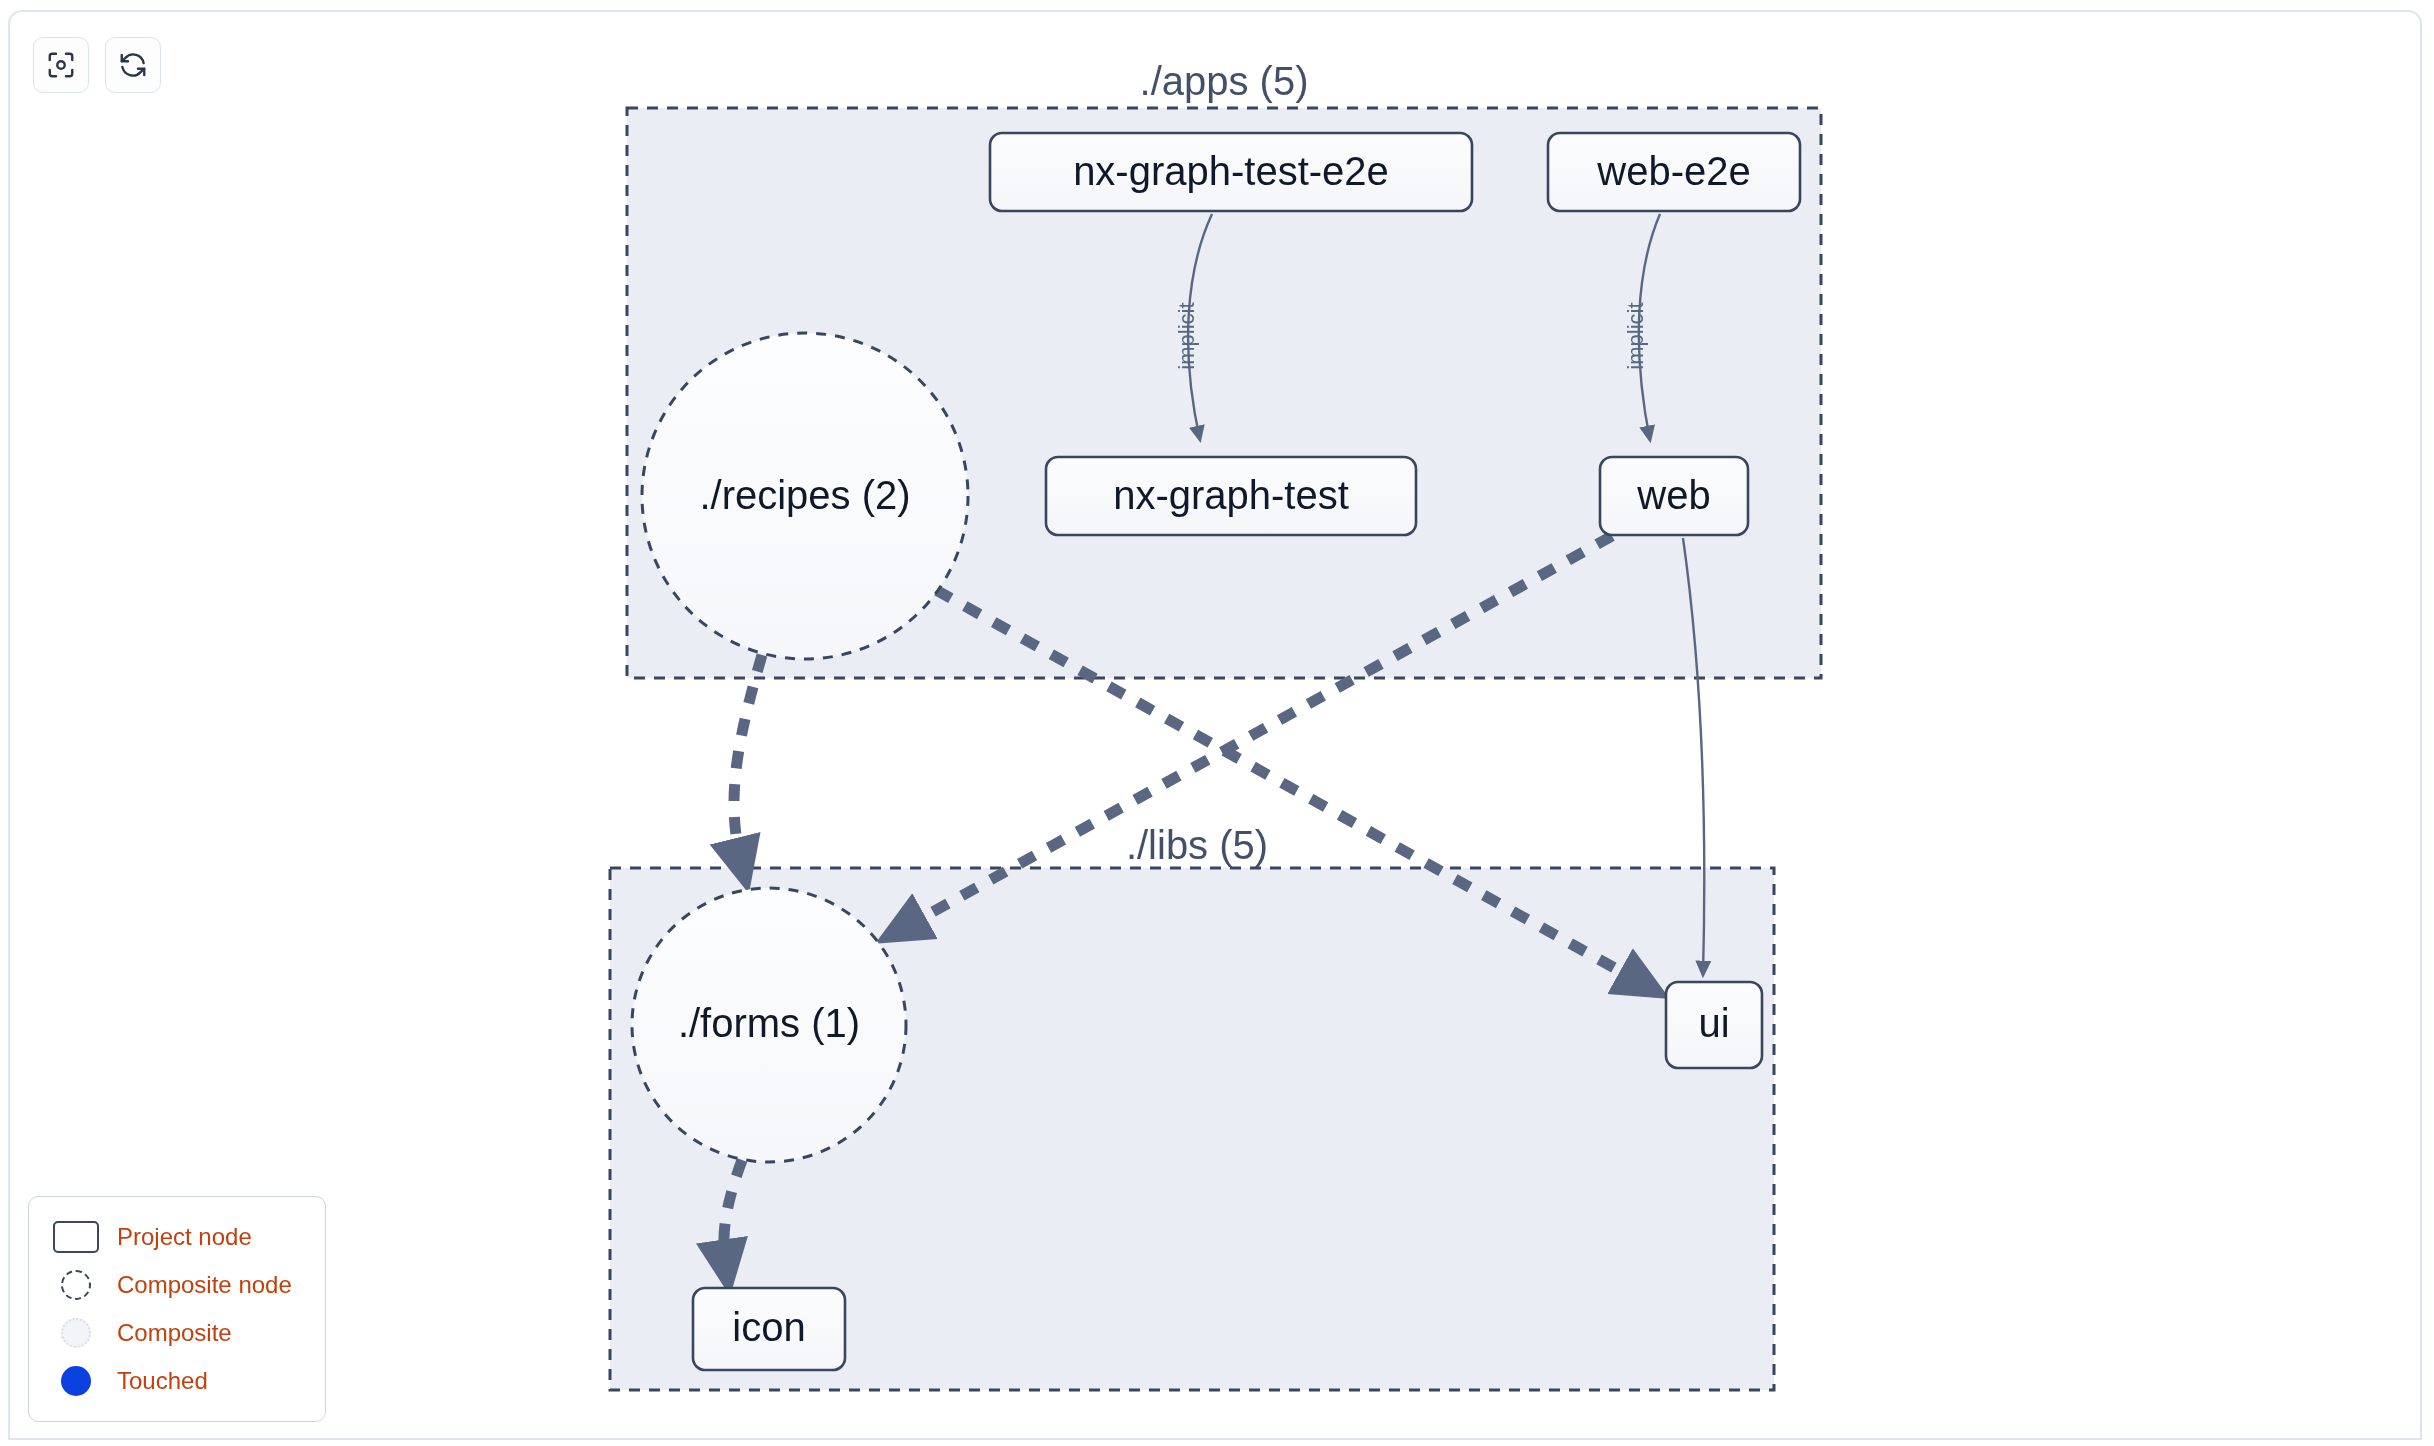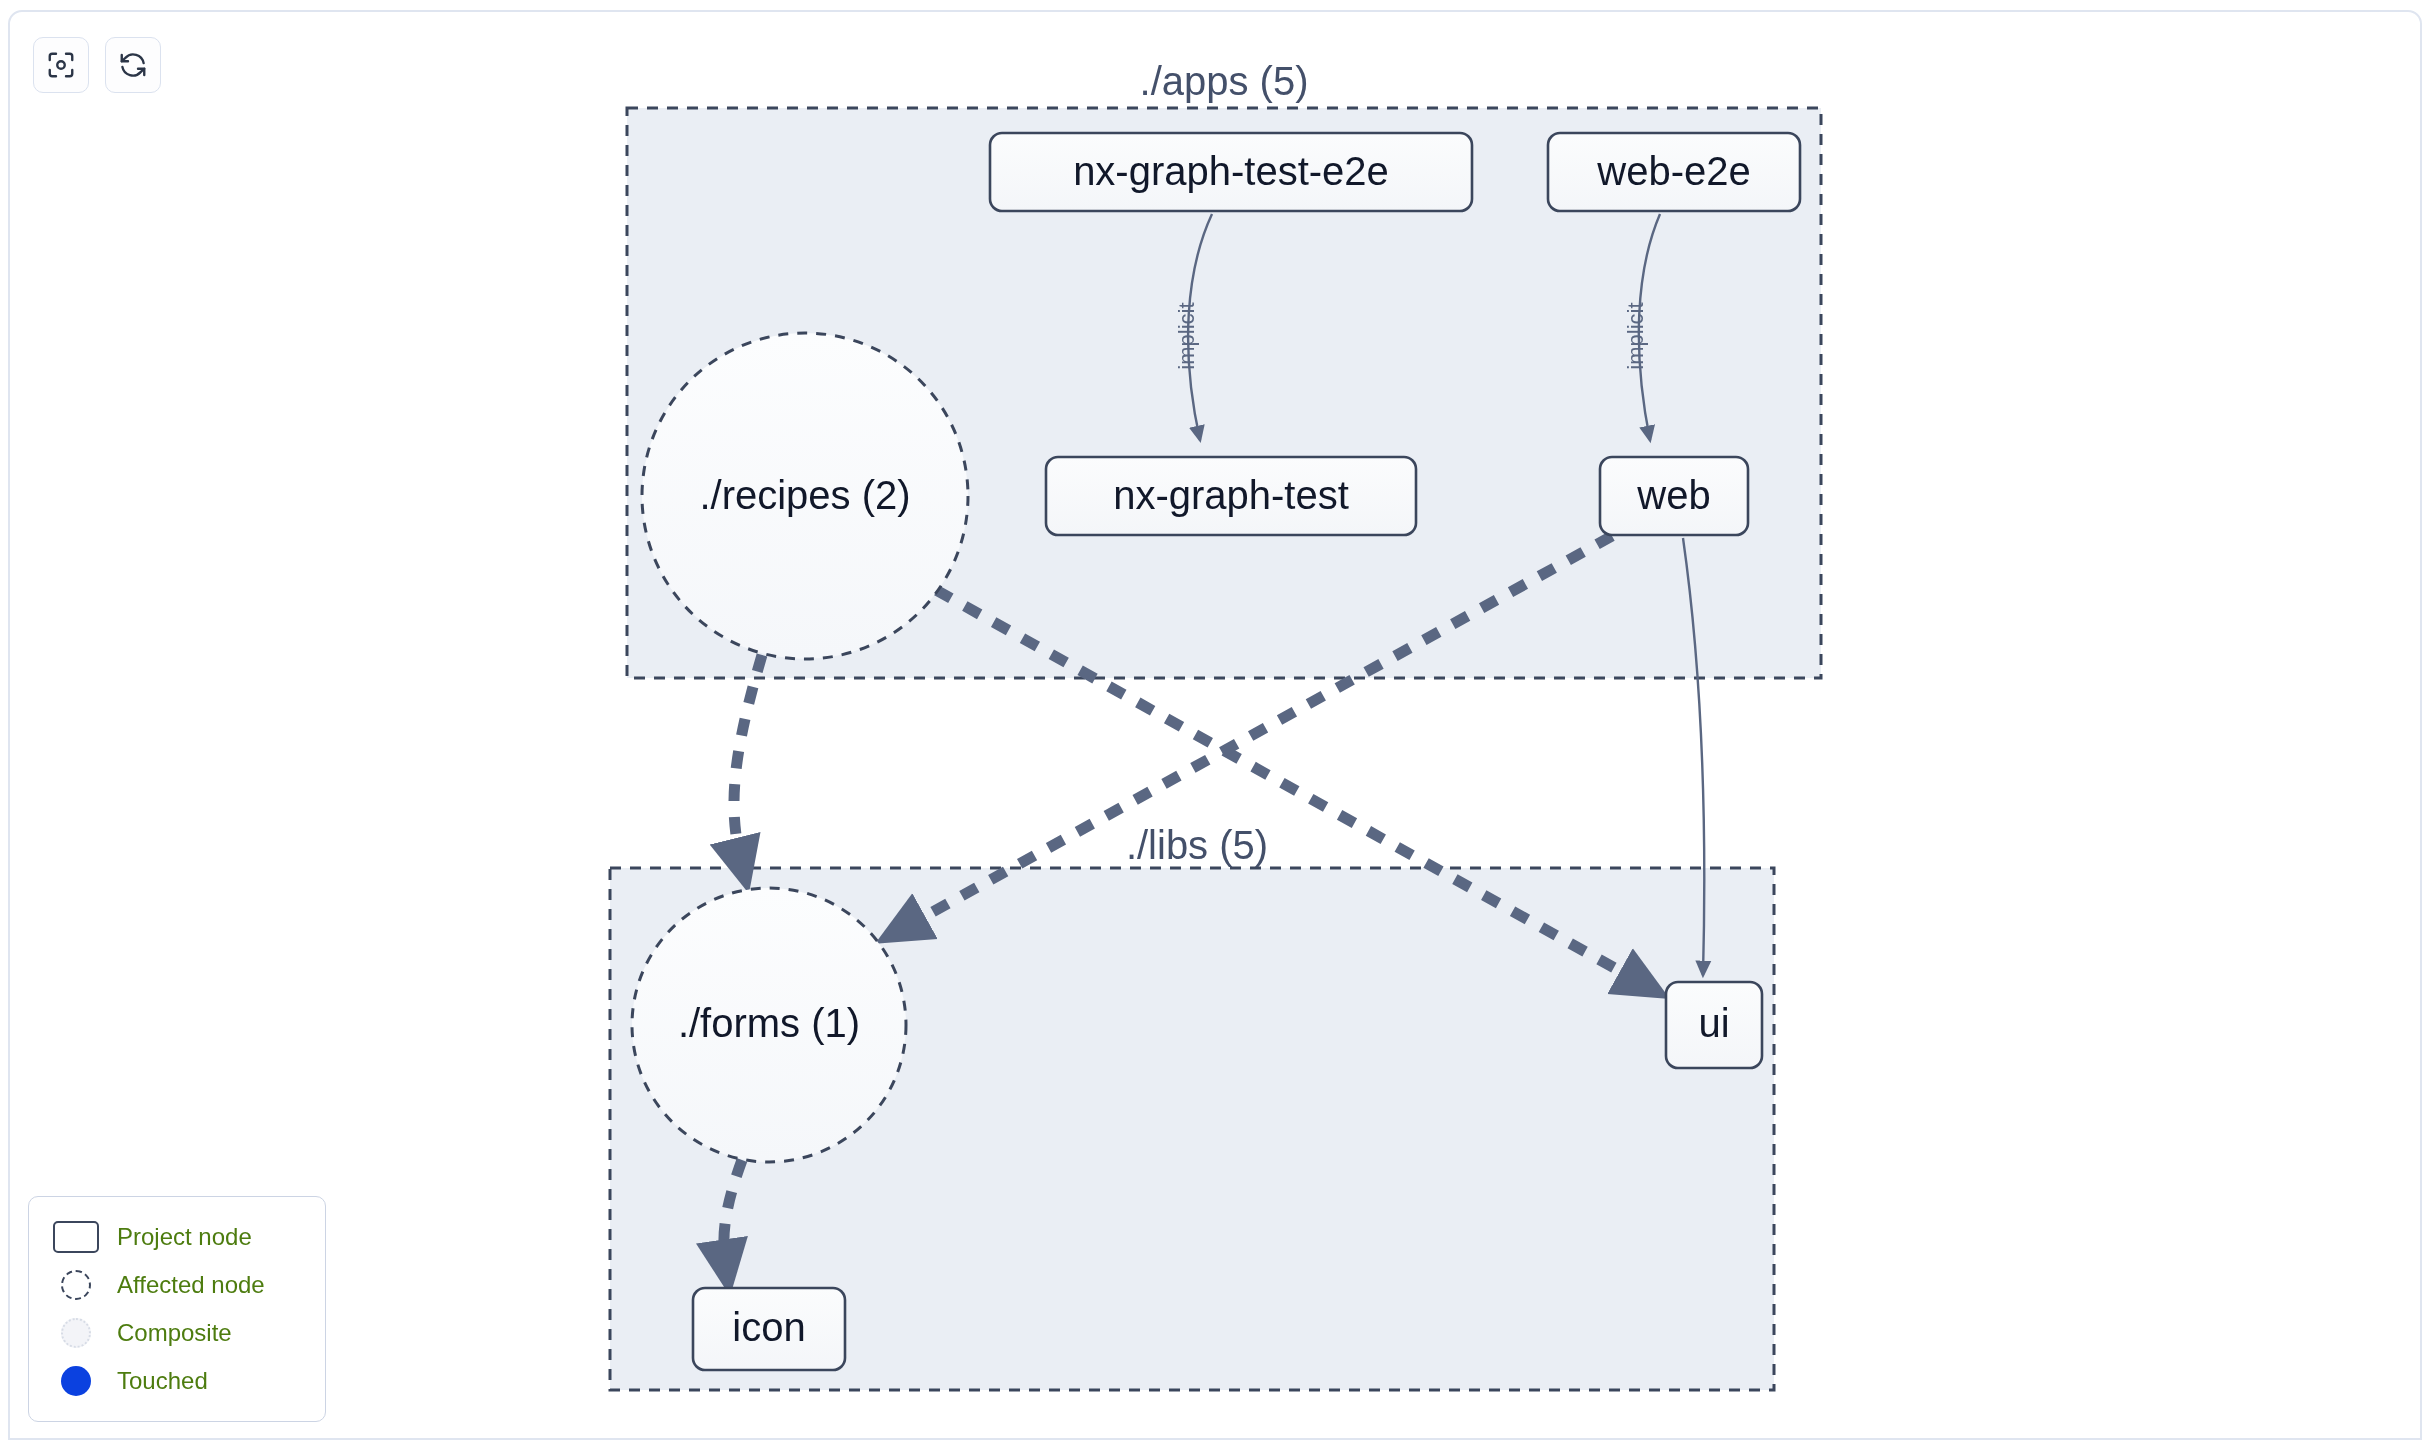--- a/index.html
+++ b/index.html
@@ -140,21 +140,21 @@
   }
   .sw-touched-dot {
     width: 30px;
     height: 30px;
     border-radius: 50%;
     background: #0b41e0;
   }
   .legend-text {
     font-family: "Liberation Sans", sans-serif;
     font-size: 24px;
-    color: #4d7c0f;
+    color: #c2410c;
     white-space: nowrap;
   }
 </style>
 </head>
 <body>
 
 <div id="root">
 
   <div class="panel-frame"></div>
 
@@ -293,21 +293,21 @@
     <div class="legend-row">
       <span class="legend-swatch">
         <span class="sw-rect"></span>
       </span>
       <span class="legend-text">Project node</span>
     </div>
     <div class="legend-row">
       <span class="legend-swatch">
         <span class="sw-dashed-circle"></span>
       </span>
-      <span class="legend-text">Affected node</span>
+      <span class="legend-text">Composite node</span>
     </div>
     <div class="legend-row">
       <span class="legend-swatch">
         <span class="sw-affected-circle"></span>
       </span>
       <span class="legend-text">Composite</span>
     </div>
     <div class="legend-row">
       <span class="legend-swatch">
         <span class="sw-touched-dot"></span>

